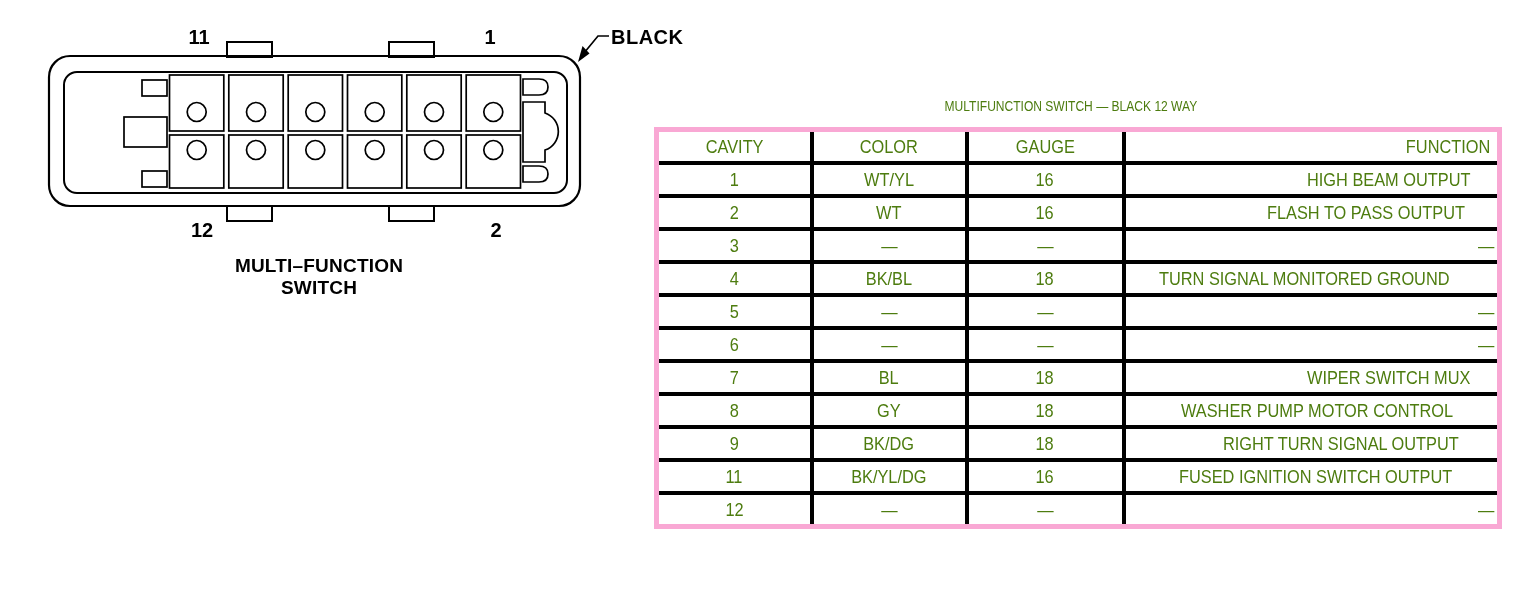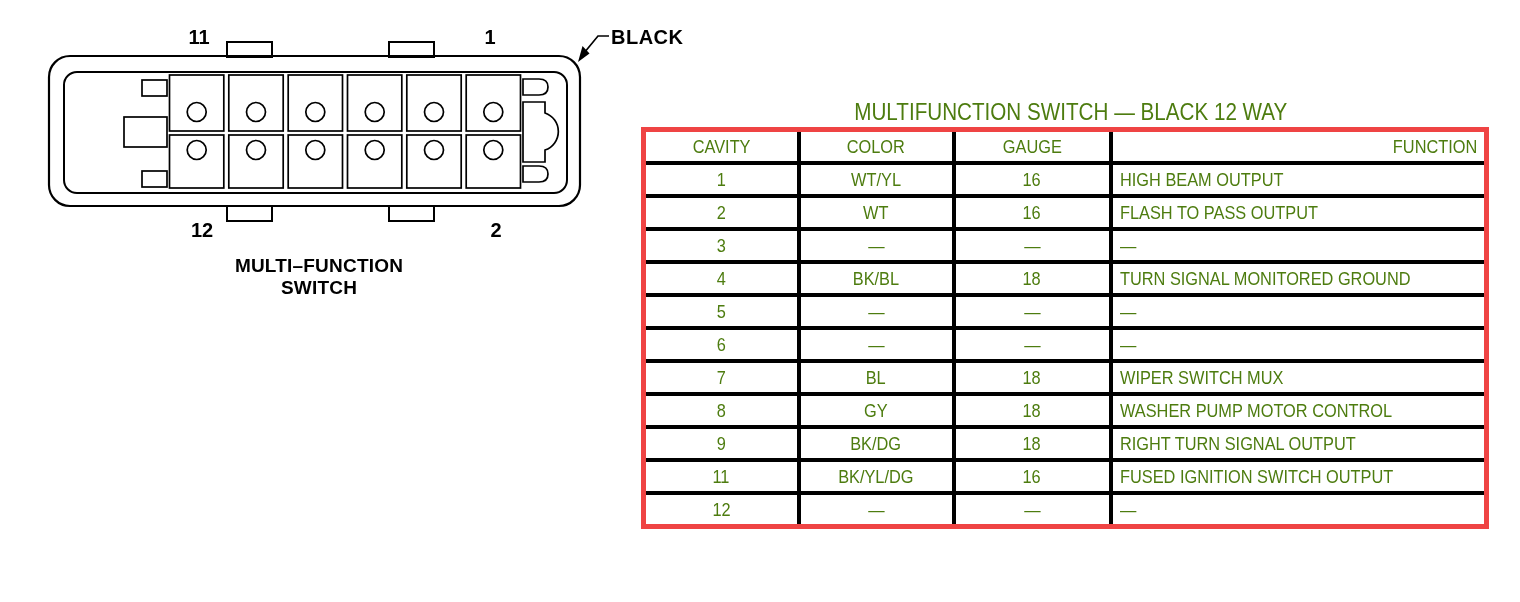--- a/index.html
+++ b/index.html
@@ -8,34 +8,34 @@
     font-family:"Liberation Sans",sans-serif;color:#4d7c0f;overflow:hidden;margin-left:12px;
   }
   .connector-svg{position:absolute;left:0;top:0;}
   .svg-label{font-family:"Liberation Sans",sans-serif;font-weight:bold;fill:#000;}
   .pin-num{font-size:20px;}
   .color-callout{font-size:20px;letter-spacing:0.5px;}
   .caption{font-size:19px;letter-spacing:0.2px;}
 
   .table-title{
     position:absolute;left:637px;top:98px;width:843px;
-    text-align:center;font-size:24px;white-space:nowrap;
+    text-align:center;font-size:14px;white-space:nowrap;
   }
   .pinout{
-    position:absolute;left:629px;top:127px;width:843px;
+    position:absolute;left:642px;top:127px;width:843px;
     border-collapse:collapse;table-layout:fixed;
-    border:5px solid #ef4444;
+    border:5px solid #f9a8d4;
     padding-left:7px;
   }
   .pinout th,.pinout td{
     border:4px solid #000;height:29px;padding:0;
     font-size:19px;font-weight:normal;text-align:center;
     white-space:nowrap;overflow:hidden;vertical-align:middle;
   }
-  .pinout td.c-fun,.pinout th.c-fun{text-align:left;padding-left:7px;}
+  .pinout td.c-fun,.pinout th.c-fun{text-align:right;padding-left:7px;}
   .cz{display:inline-block;transform:scaleX(0.86);transform-origin:center center;}
   .c-fun .cz{transform-origin:left center;}
 </style>
 </head>
 <body>
 
 <div class="page">
 
   <svg class="connector-svg" width="700" height="320" viewBox="0 0 700 320">
     <g stroke="#000" fill="none">

